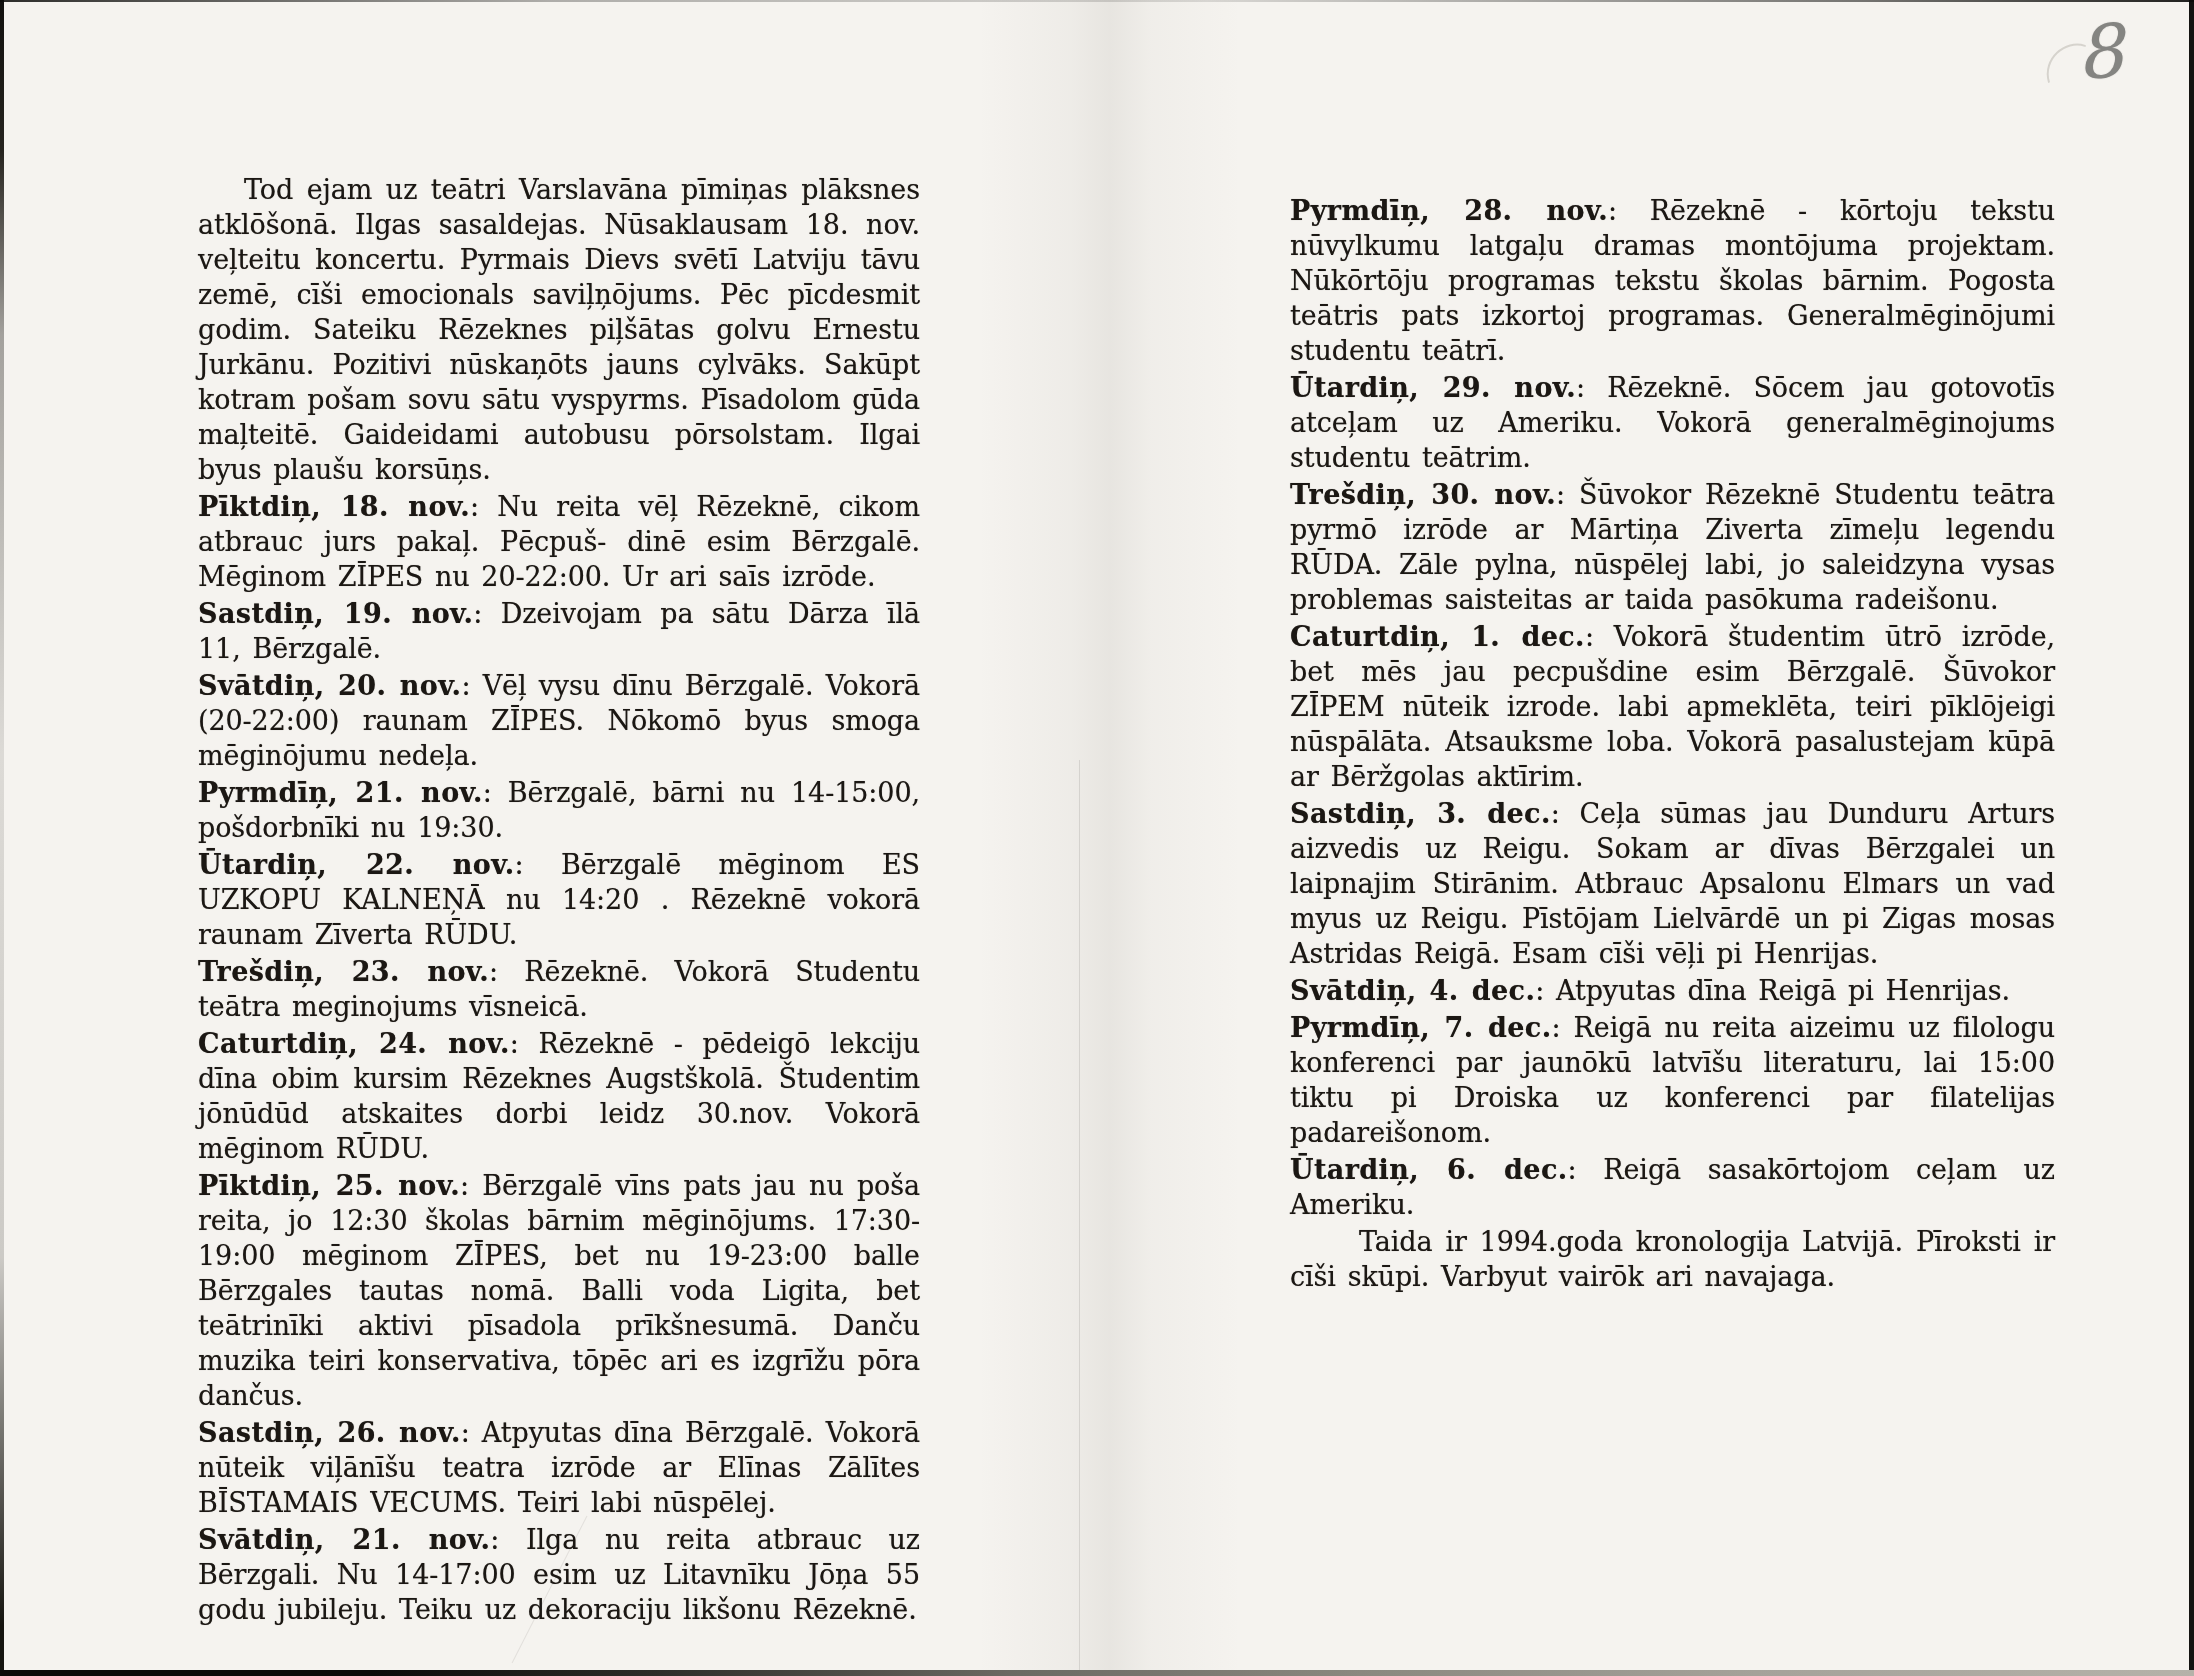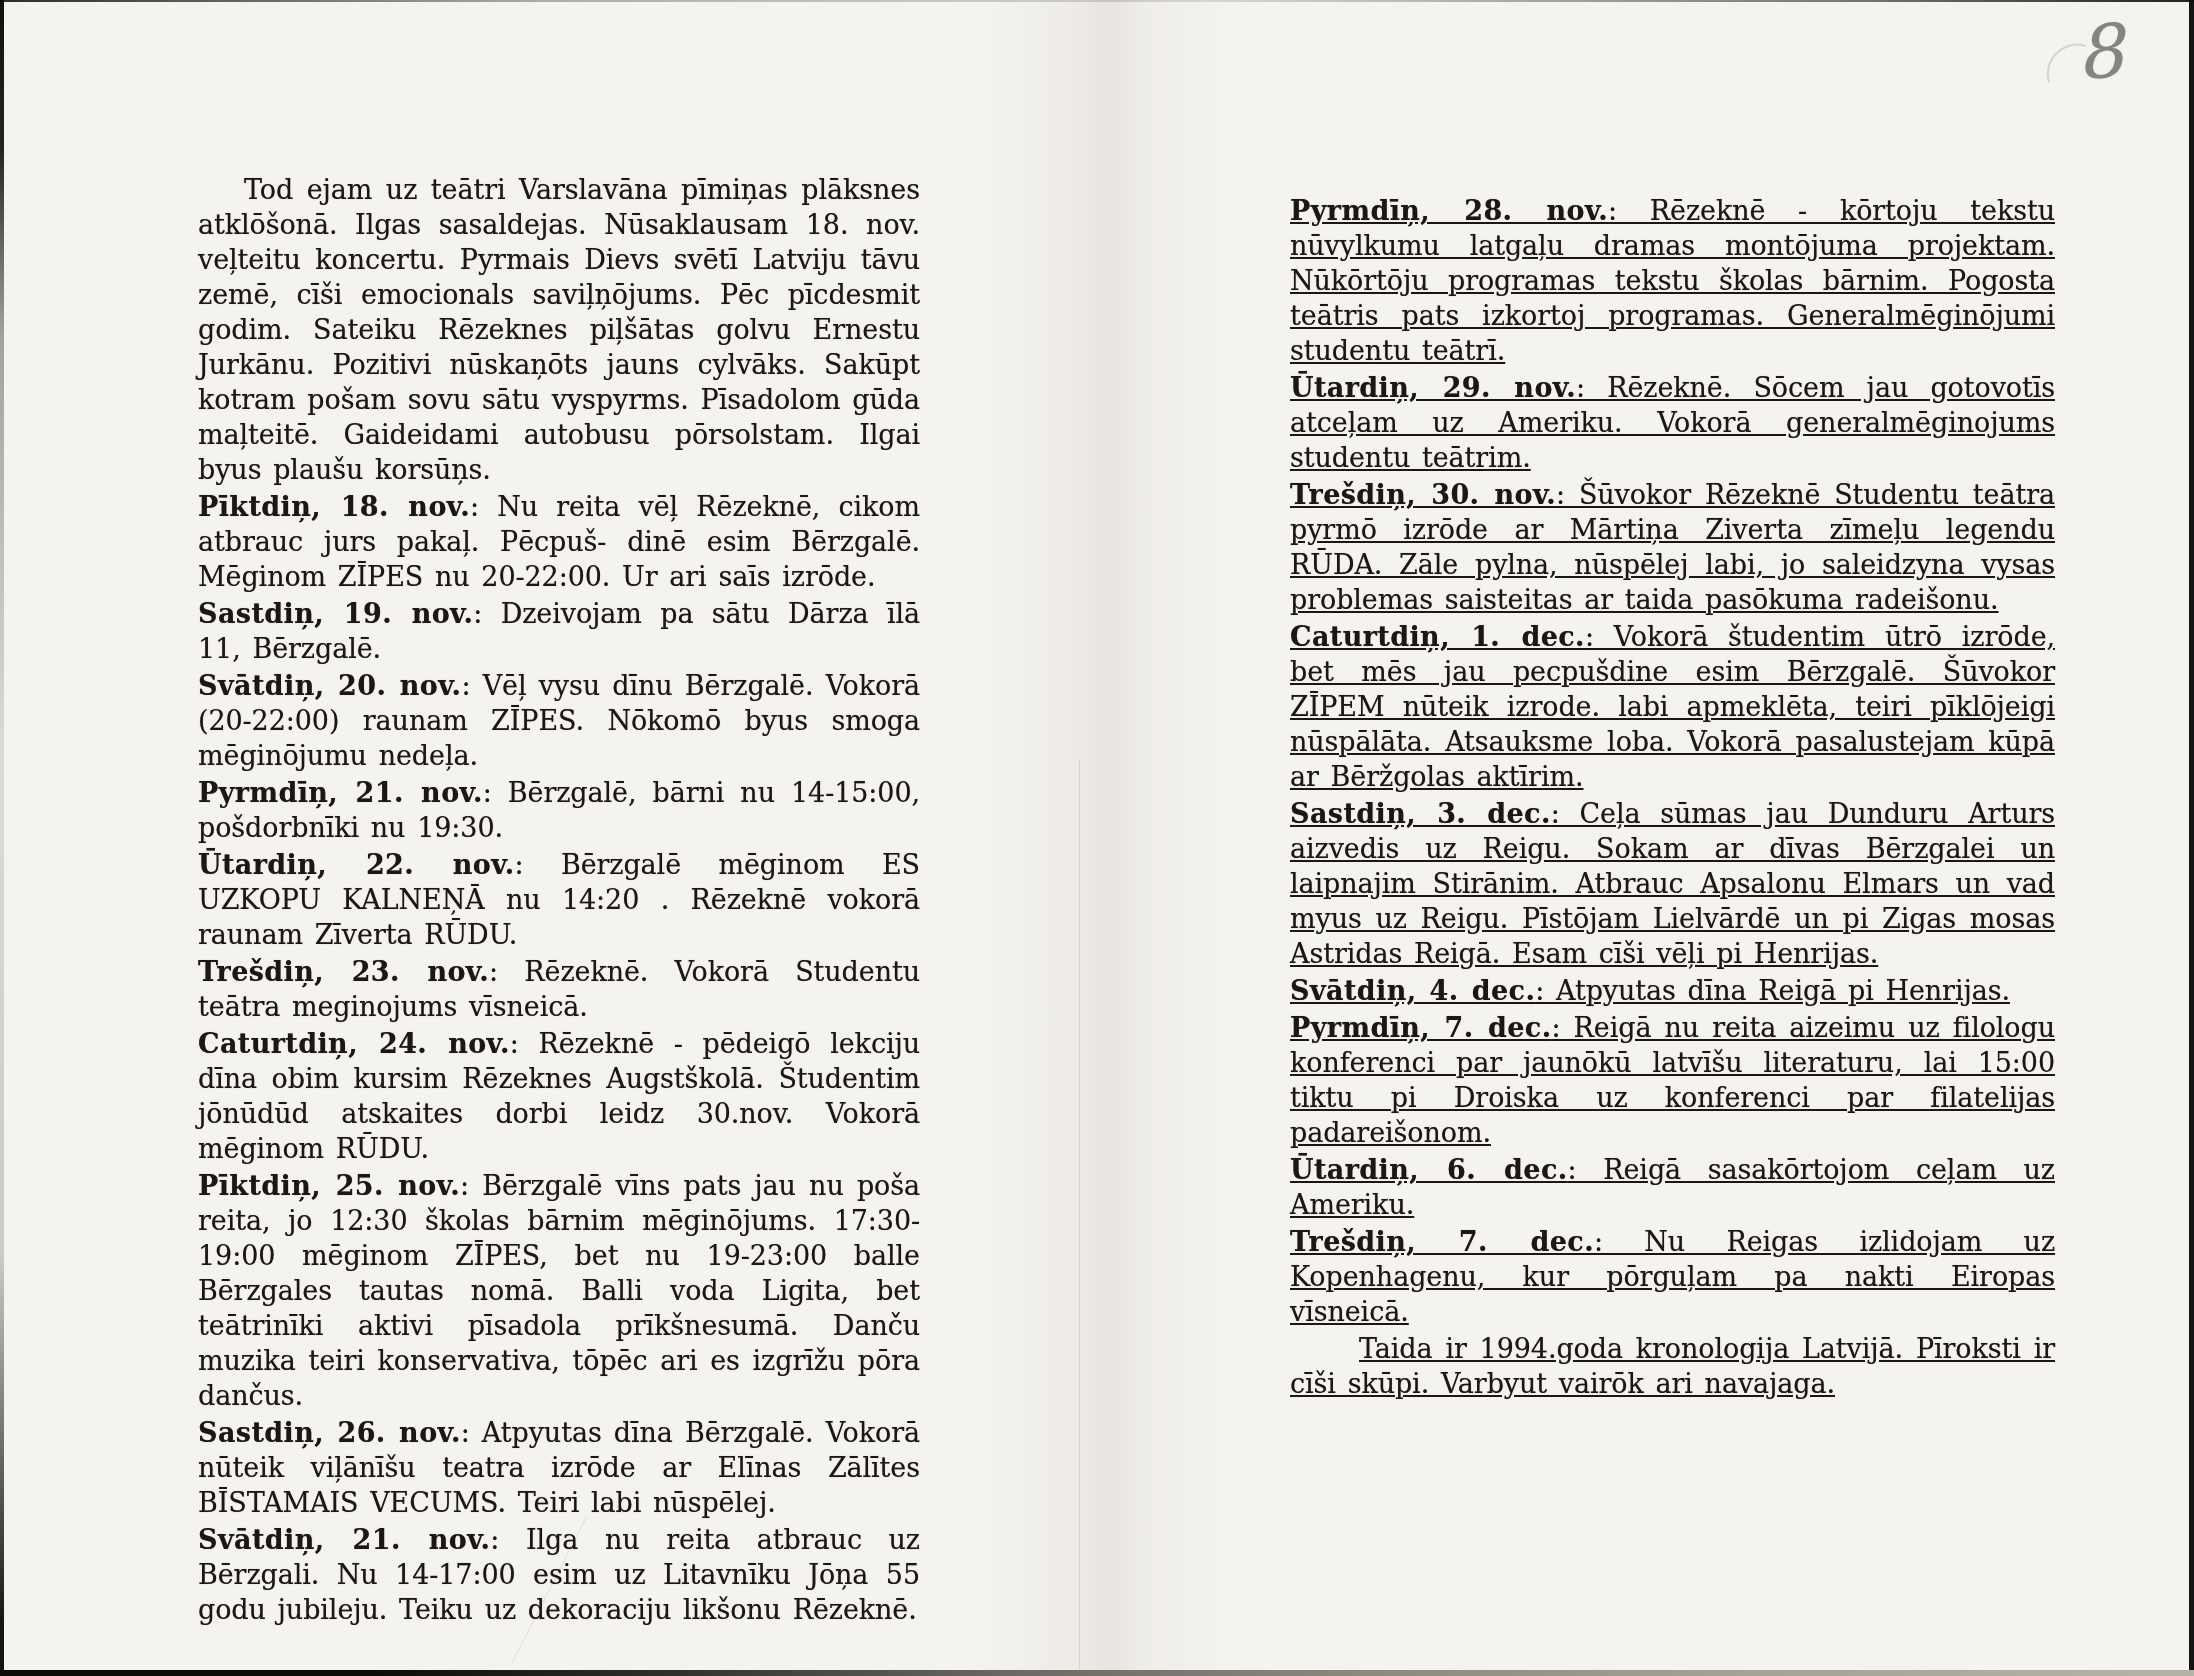--- a/index.html
+++ b/index.html
@@ -68,21 +68,21 @@
     margin:0;
     font-size:27px;
     line-height:35px;
     letter-spacing:-0.1px;
     word-spacing:3.3px;
     text-shadow:0 0 0.7px rgba(27,23,19,0.55);
   }
   .col p + p{margin-top:2px;}
   .col-left{left:198px;top:172px;width:722px;}
   .col-right{left:1290px;top:193px;width:765px;}
-  .col-right p{line-height:35px;text-decoration:underline;}
+  .col-right p{line-height:35px;}
   .intro{text-indent:46px;}
   .closing{text-indent:69px;}
   b.date{font-weight:bold;letter-spacing:0.4px;}
   
   .page-num{
     position:absolute;left:2083px;top:9.3px;
     font-size:73px;font-style:italic;font-weight:normal;
     color:#7b7b78;
     transform:rotate(-5deg) skewX(-4deg);
     text-shadow:0 0 1.3px rgba(123,123,120,0.45);
@@ -117,21 +117,20 @@
 
 <div class="col col-right">
   <p class="entry"><b class="date">Pyrmdīņ, 28. nov.</b><span>: Rēzeknē -  kōrtoju tekstu nūvylkumu latgaļu dramas montōjuma projektam. Nūkōrtōju programas tekstu školas bārnim. Pogosta teātris pats izkortoj programas. Generalmēginōjumi studentu teātrī.</span></p>
   <p class="entry"><b class="date">Ūtardiņ, 29. nov.</b><span>: Rēzeknē. Sōcem jau gotovotīs atceļam uz Ameriku.  Vokorā generalmēginojums studentu teātrim.</span></p>
   <p class="entry"><b class="date">Trešdiņ, 30. nov.</b><span>: Šūvokor Rēzeknē Studentu teātra pyrmō izrōde ar Mārtiņa Ziverta zīmeļu legendu RŪDA. Zāle pylna, nūspēlej labi, jo saleidzyna vysas problemas saisteitas ar taida pasōkuma radeišonu.</span></p>
   <p class="entry"><b class="date">Caturtdiņ, 1. dec.</b><span>: Vokorā študentim ūtrō izrōde, bet mēs jau pecpušdine esim Bērzgalē. Šūvokor ZĪPEM nūteik izrode. labi apmeklēta, teiri pīklōjeigi nūspālāta. Atsauksme loba.  Vokorā pasalustejam kūpā ar Bēržgolas aktīrim.</span></p>
   <p class="entry"><b class="date">Sastdiņ, 3. dec.</b><span>: Ceļa sūmas jau Dunduru Arturs aizvedis uz Reigu. Sokam ar dīvas Bērzgalei un laipnajim Stirānim. Atbrauc Apsalonu Elmars un vad myus uz Reigu. Pīstōjam Lielvārdē un pi Zigas mosas Astridas Reigā. Esam cīši vēļi pi Henrijas.</span></p>
   <p class="entry"><b class="date">Svātdiņ, 4. dec.</b><span>: Atpyutas dīna Reigā pi Henrijas.</span></p>
   <p class="entry"><b class="date">Pyrmdīņ, 7. dec.</b><span>: Reigā nu reita aizeimu uz filologu konferenci par jaunōkū latvīšu literaturu, lai 15:00 tiktu pi Droiska uz konferenci par filatelijas padareišonom.</span></p>
   <p class="entry"><b class="date">Ūtardiņ, 6. dec.</b><span>: Reigā sasakōrtojom ceļam uz Ameriku.</span></p>
-  <p class="entry"><b class="date">Trešdiņ, 7. dec.</b><span>: Nu Reigas izlidojam uz Kopenhagenu, kur pōrguļam pa nakti Eiropas vīsneicā.</span></p>
   <p class="closing">Taida ir 1994.goda kronologija Latvijā. Pīroksti ir cīši skūpi. Varbyut vairōk ari navajaga.</p>
 </div>
 
 <svg class="pencil-flourish" width="66" height="59" viewBox="0 0 100 90">
   <path d="M85 15 C55 5 20 35 30 70" fill="none" stroke="#bdbab2" stroke-width="3" stroke-linecap="round"></path>
 </svg>
 <div class="page-num">8</div>
 
 <div class="edge-left"></div>
 <div class="edge-right"></div>

